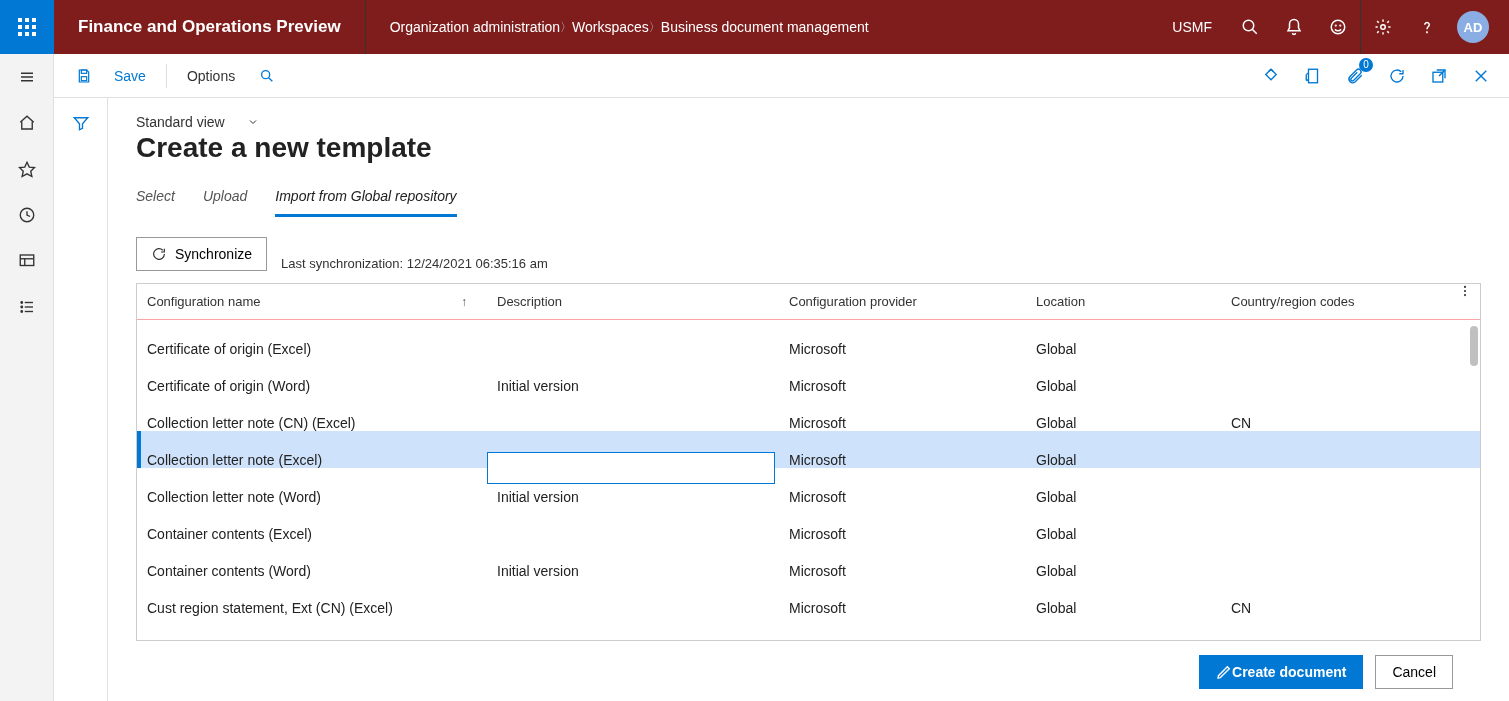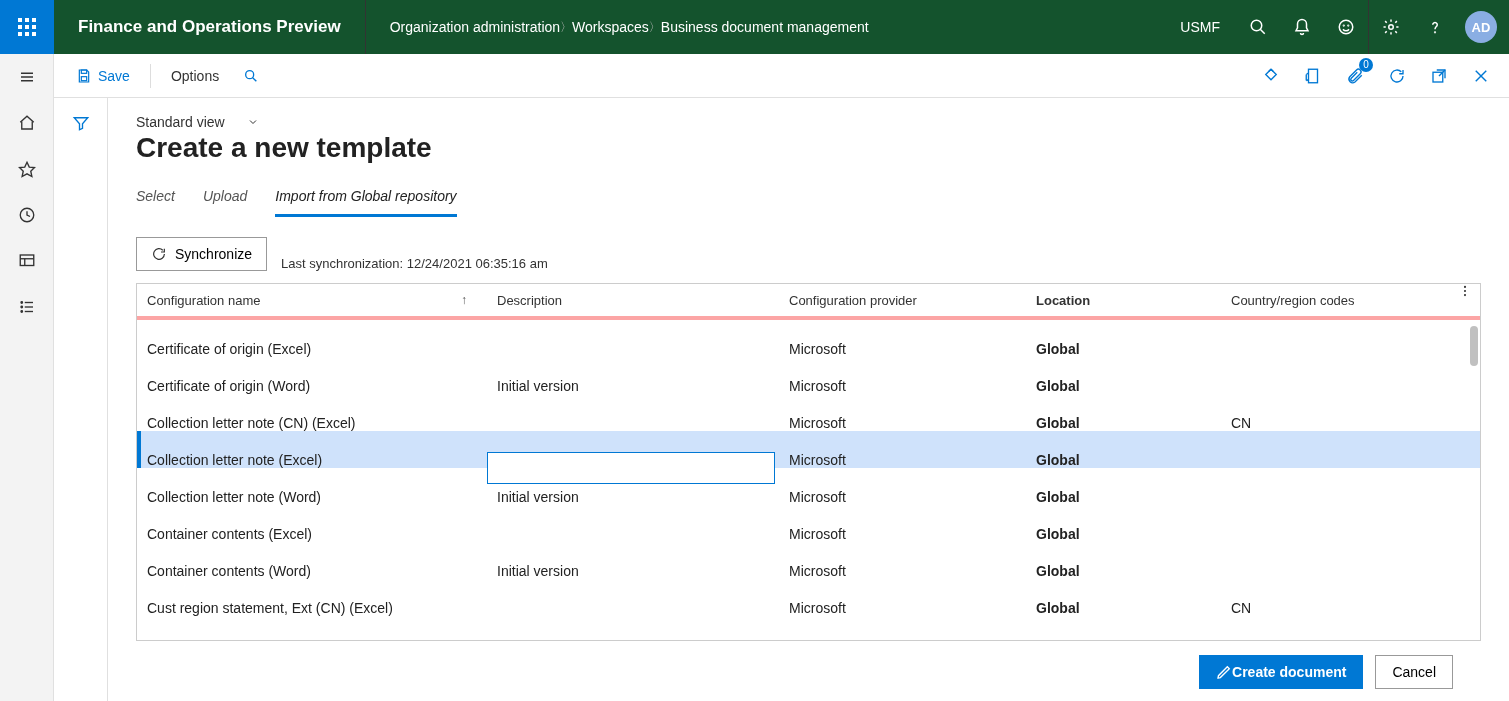--- a/index.html
+++ b/index.html
@@ -1,48 +1,48 @@
 <!DOCTYPE html>
 <html><head>
 <meta charset="utf-8">
 <style>
   * { box-sizing: border-box; margin: 0; padding: 0; font-family: "Segoe UI", Arial, sans-serif; }
   html, body { width: 1509px; height: 701px; overflow: hidden; background: #fff; }
   
   .top-header {
-    height: 54px; background: #14532d; color: #fff; display: flex; align-items: center;
+    height: 54px; background: #7f1d1d; color: #fff; display: flex; align-items: center;
   }
   .waffle {
     width: 54px; height: 54px; background: #0078d4; display: flex; align-items: center; justify-content: center; cursor: pointer;
   }
   .waffle svg { width: 20px; height: 20px; }
   .app-title { font-size: 17px; font-weight: 600; padding: 0 24px; white-space: nowrap; }
   .vr { width: 1px; height: 54px; background: #333; }
   .breadcrumbs { display: flex; align-items: center; padding-left: 24px; font-size: 14px; }
   .breadcrumbs .crumb { color: #fff; cursor: pointer; }
   .breadcrumbs .chev { color: #bbb; font-size: 12px; }
   .top-spacer { flex: 1; }
   .top-right { display: flex; align-items: center; height: 100%; }
   .company { font-size: 14px; padding: 0 16px; }
   .top-icon { width: 44px; height: 54px; display: flex; align-items: center; justify-content: center; cursor: pointer; }
   .top-icon svg { width: 18px; height: 18px; stroke: #fff; }
-  .avatar { width: 32px; height: 32px; border-radius: 50%; background: #8aaee3; color: #fff; display: flex; align-items: center; justify-content: center; font-size: 13px; font-weight: 600; margin: 0 12px 0 8px; cursor: pointer; }
+  .avatar { width: 32px; height: 32px; border-radius: 50%; background: #8aaee3; color: #fff; display: flex; align-items: center; justify-content: center; font-size: 13px; font-weight: 600; margin: 0 20px 0 8px; cursor: pointer; }
   
   .body { display: flex; height: calc(701px - 54px); }
   .left-rail {
     width: 54px; background: #f3f3f3; border-right: 1px solid #e0e0e0; display: flex; flex-direction: column; align-items: center; padding-top: 0;
   }
   .rail-item { width: 54px; height: 46px; display: flex; align-items: center; justify-content: center; cursor: pointer; }
   .rail-item svg { width: 18px; height: 18px; stroke: #333; fill: none; }
   
   .content { flex: 1; display: flex; flex-direction: column; }
   .action-bar {
     height: 44px; border-bottom: 1px solid #e0e0e0; display: flex; align-items: center; padding: 0 14px; gap: 8px;
   }
-  .ab-btn { display: flex; align-items: center; gap: 6px; font-size: 14px; color: #333; height: 32px; padding: 0 8px; cursor: pointer; }
+  .ab-btn { display: flex; align-items: center; gap: 22px; font-size: 14px; color: #333; height: 32px; padding: 0 8px; cursor: pointer; }
   .ab-btn svg { width: 16px; height: 16px; }
   .ab-sep { width: 1px; height: 24px; background: #ddd; margin: 0 4px; }
   .ab-right-icons { margin-left: auto; display: flex; align-items: center; gap: 14px; }
   .ab-icon { width: 28px; height: 28px; display: flex; align-items: center; justify-content: center; cursor: pointer; }
   .ab-icon svg { width: 18px; height: 18px; }
   .badge-icon { position: relative; }
   .badge-icon .badge { position: absolute; top: -4px; right: -4px; background: #0078d4; color: #fff; border-radius: 8px; font-size: 10px; min-width: 14px; height: 14px; display: flex; align-items: center; justify-content: center; padding: 0 3px; }
   
   .main-row { flex: 1; display: flex; overflow: hidden; }
   .filter-col { width: 54px; border-right: 1px solid #e0e0e0; display: flex; justify-content: center; padding-top: 16px; }
@@ -51,26 +51,26 @@
   .view-row { display: flex; align-items: center; gap: 22px; font-size: 14px; color: #333; cursor: pointer; margin-bottom: 2px; }
   .page-title { font-size: 28px; font-weight: 600; color: #222; margin-bottom: 18px; }
   .tabs { display: flex; gap: 28px; border-bottom: 0 solid #e0e0e0; margin-bottom: 20px; }
   .tab { font-size: 14px; color: #555; padding: 6px 0 10px 0; cursor: pointer; border-bottom: 3px solid transparent; font-style: italic; }
   .tab.active { color: #222; border-bottom-color: #0078d4; }
   .sync-row { display: flex; align-items: flex-end; gap: 14px; margin-bottom: 12px; }
   .sync-btn { border: 1px solid #999; background: #fff; height: 34px; padding: 0 14px; display: flex; align-items: center; gap: 8px; font-size: 14px; cursor: pointer; }
   .sync-info { font-size: 13px; color: #333; }
   
   .grid-wrap { border: 1px solid #ccc; flex: 1; min-height: 0; display: flex; flex-direction: column; position: relative; }
-  .grid-head { display: flex; border-bottom: 4px solid #fca5a5; height: 36px; align-items: flex-start; font-size: 13px; color: #333; }
+  .grid-head { display: flex; border-bottom: 1px solid #fca5a5; height: 36px; align-items: flex-start; font-size: 13px; color: #333; }
   .gh { padding: 0 10px; display: flex; align-items: center; gap: 6px; height: 100%; cursor: pointer; }
   .col-name { width: 350px; }
   .col-desc { width: 292px; }
   .col-prov { width: 247px; }
-  .col-loc  { width: 195px; font-weight: bold; }
+  .col-loc  { width: 195px; }
   .col-cc   { width: 200px; }
   .sort-icon { font-size: 12px; color: #555; margin-left: auto; padding-right: 10px; }
   .grid-menu { width: 30px; display: flex; align-items: center; justify-content: center; cursor: pointer; margin-left: auto; }
   .grid-body { overflow-y: auto; flex: 1; position: relative; }
   .grow { display: flex; height: 37px; align-items: flex-end; font-size: 14px; color: #222; }
   .grow .cell { padding: 0 10px; overflow: hidden; white-space: nowrap; text-overflow: ellipsis; }
   .grow.selected { background: #cfe2fb; position: relative; }
   .grow.selected::before { content: ""; position: absolute; left: 0; top: 0; bottom: 0; width: 4px; background: #0078d4; }
   .grow.selected .cell.col-desc { }
   .cell-editor {

